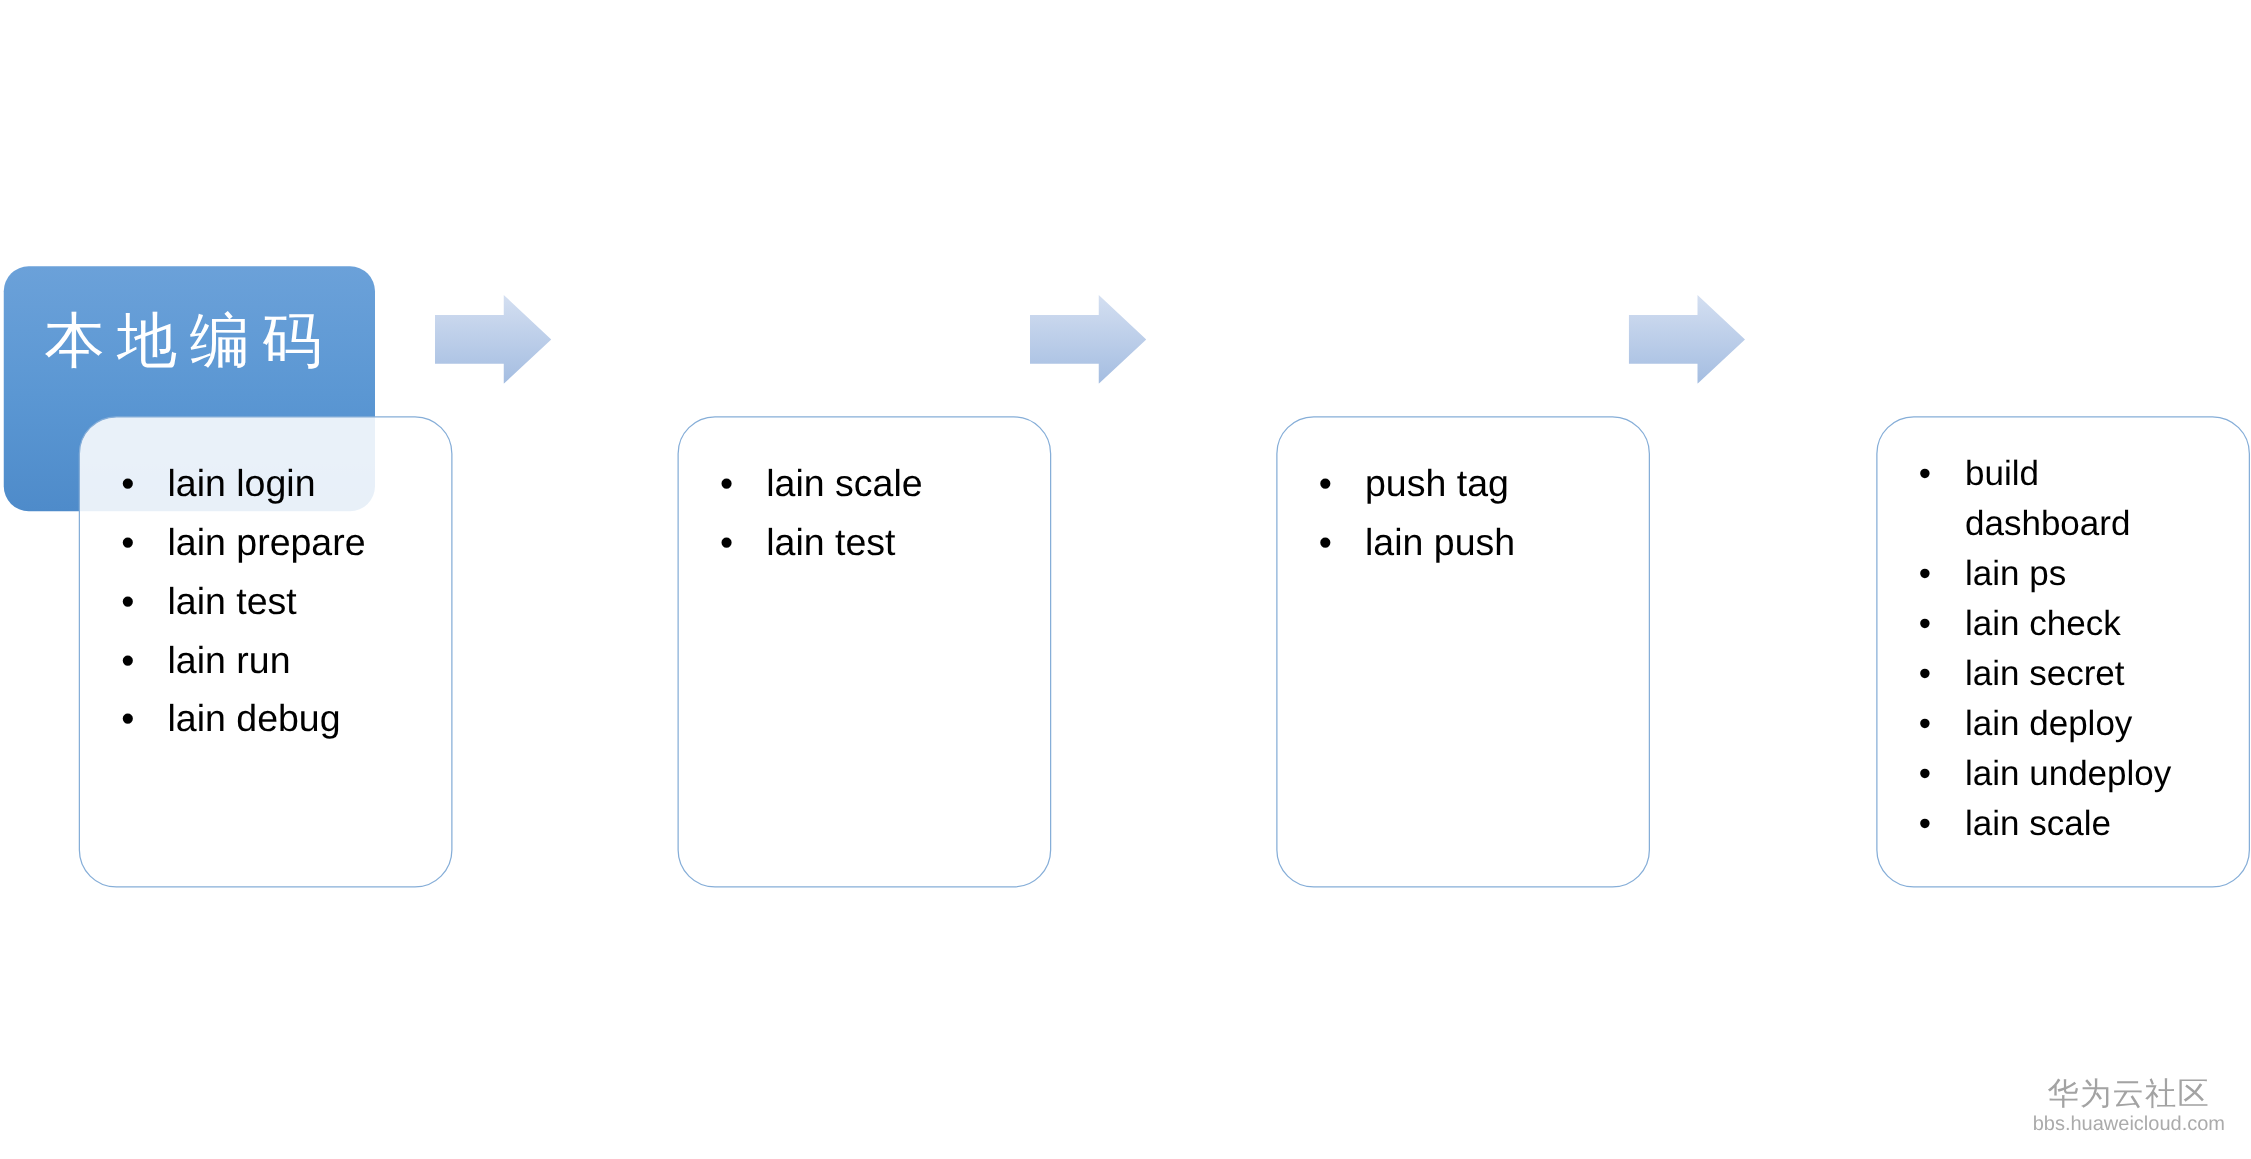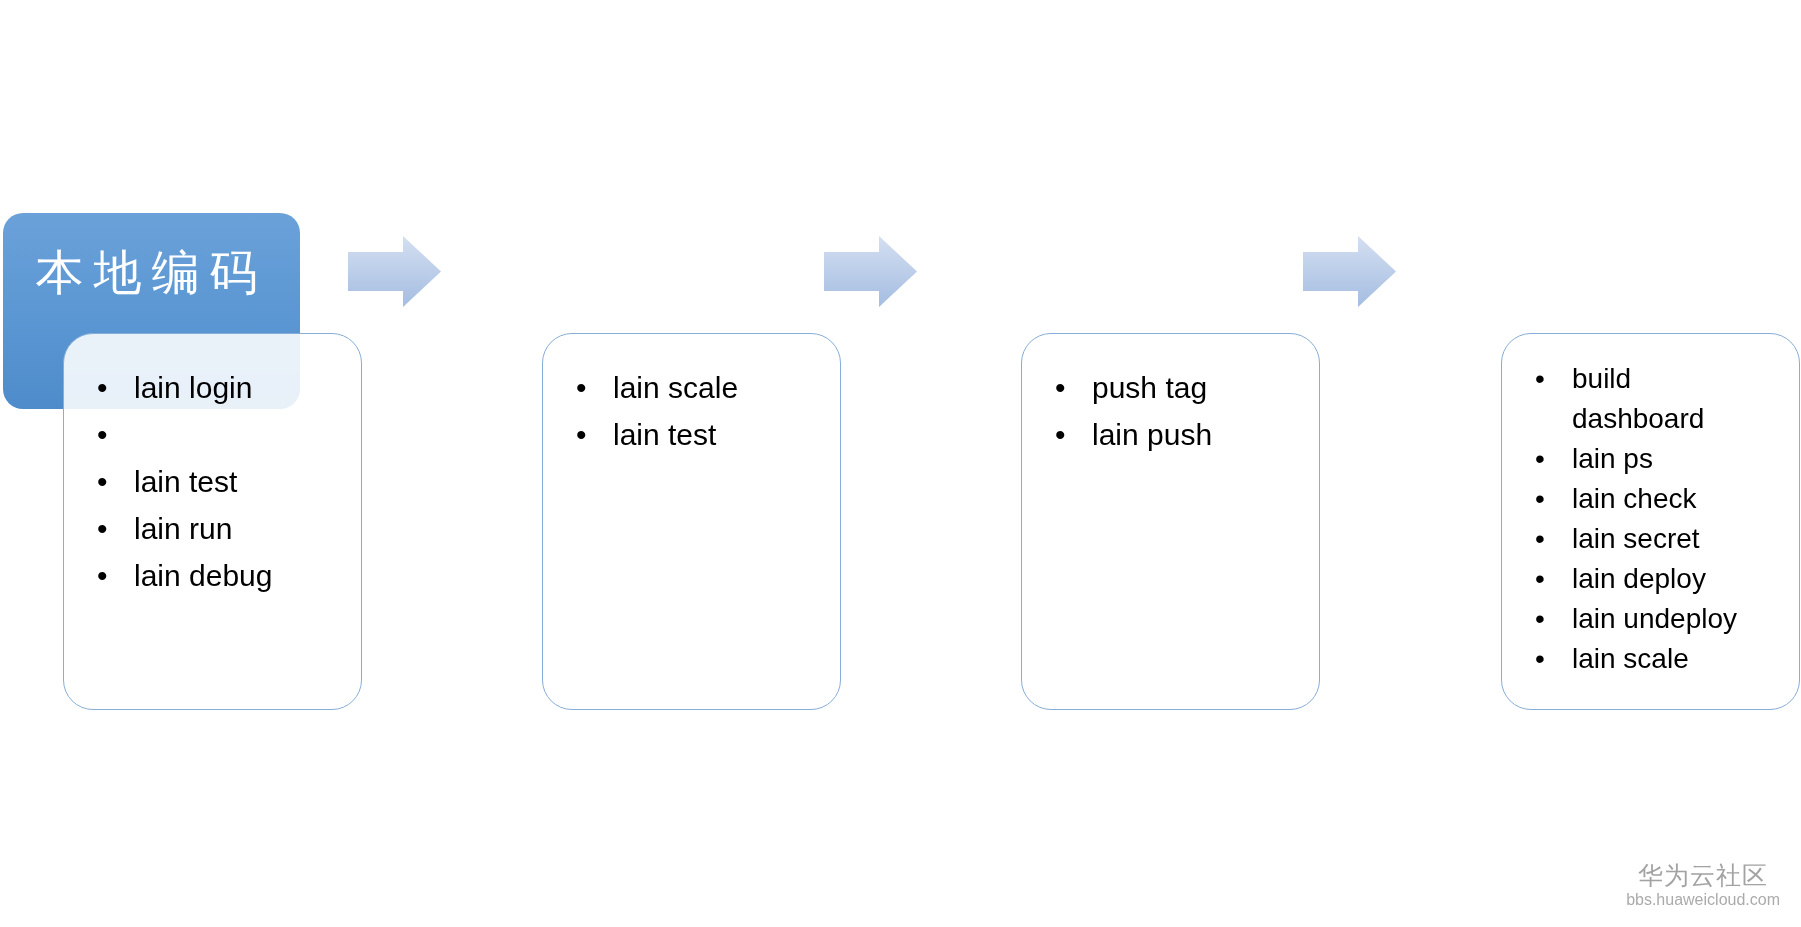--- a/index.html
+++ b/index.html
@@ -115,20 +115,21 @@
       <span class="stage-title">本地编码</span>
     </div>
     <div class="stage-body">
       <ul class="stage-list">
             <li>
               <span class="bullet">•</span>
               <span class="item-text">lain login</span>
             </li>
             <li>
               <span class="bullet">•</span>
+              <span class="item-text">lain prepare</span>
             </li>
             <li>
               <span class="bullet">•</span>
               <span class="item-text">lain test</span>
             </li>
             <li>
               <span class="bullet">•</span>
               <span class="item-text">lain run</span>
             </li>
             <li>

